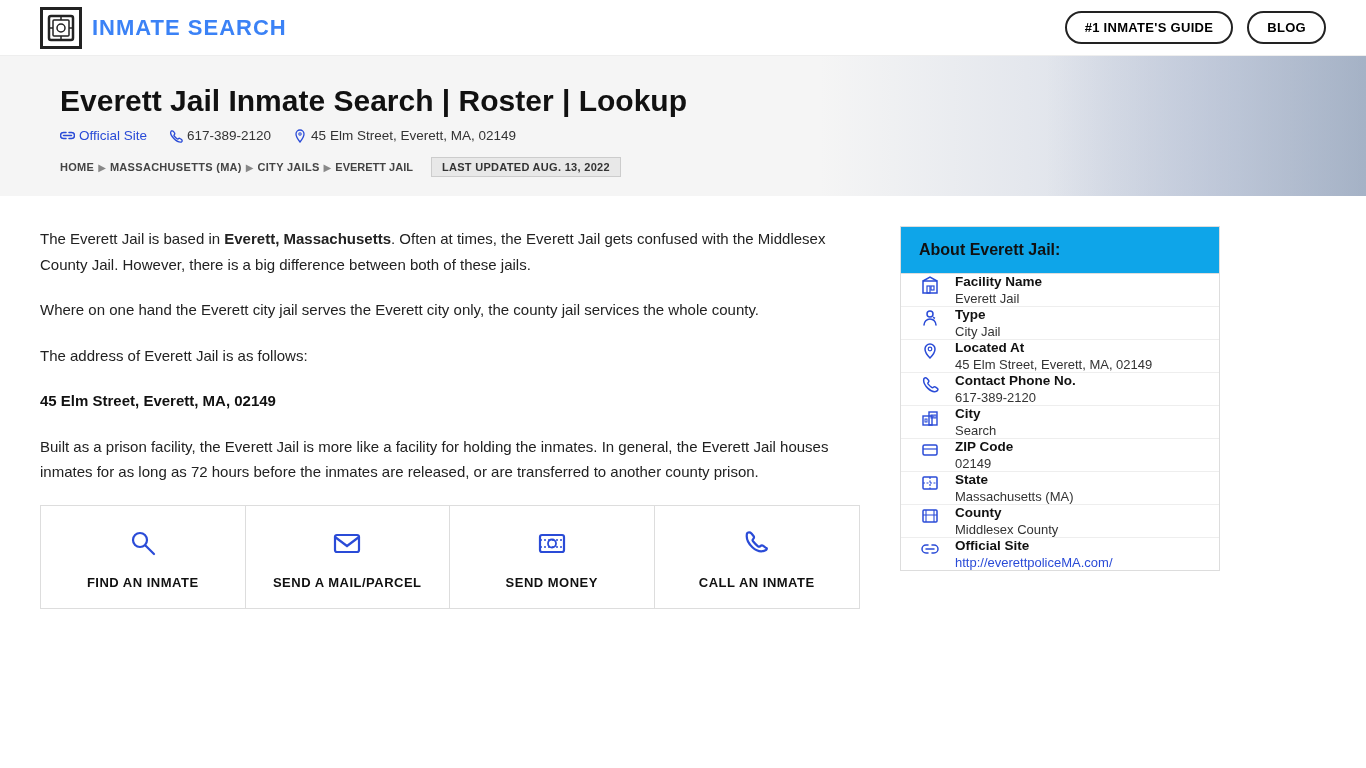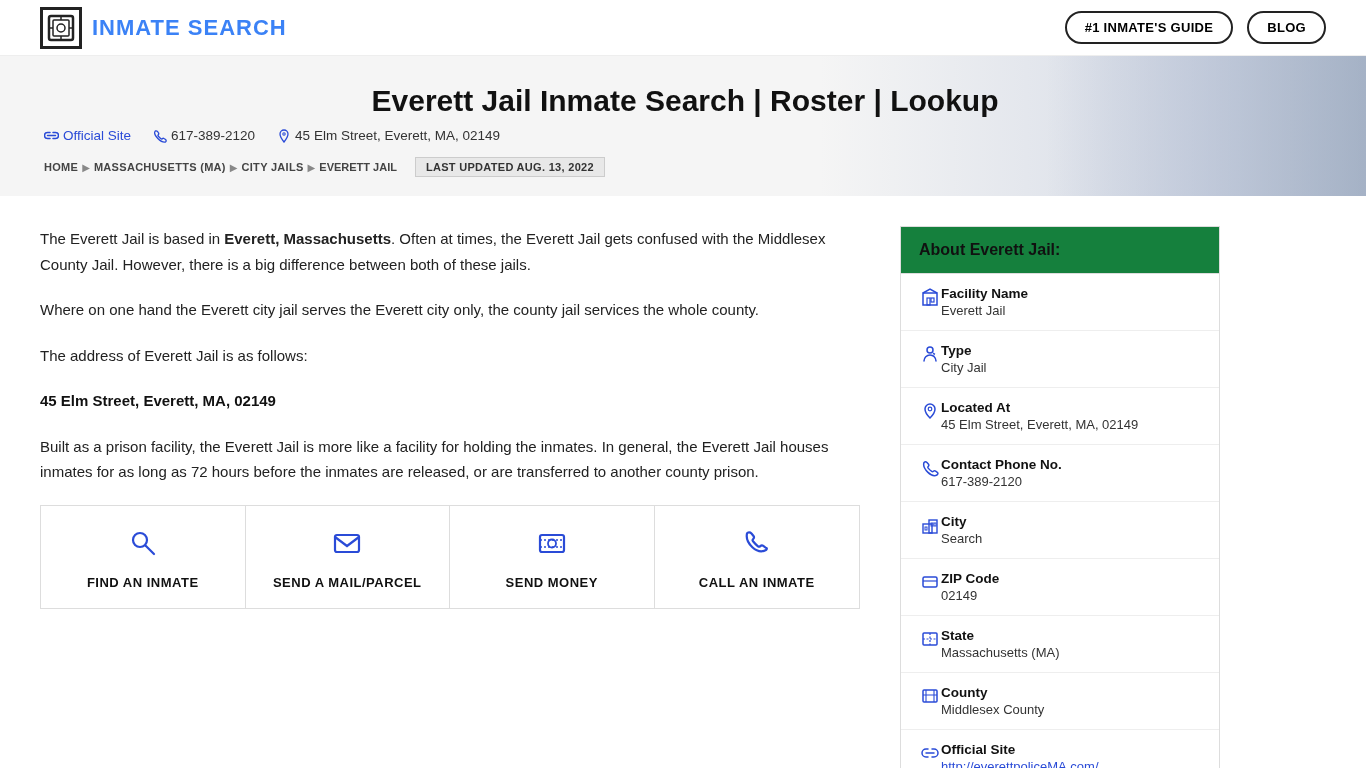--- a/index.html
+++ b/index.html
@@ -49,25 +49,24 @@
       font-weight: 700;
       color: #000000;
       background: #fff;
       cursor: pointer;
       letter-spacing: 0.3px;
     }
 
     
     .hero {
       background: linear-gradient(90deg, #f5f5f5 60%, #c8d0e0 100%);
-      padding: 28px 40px 18px 44px;
+      padding: 28px 40px 18px 60px;
       position: relative;
       min-height: 140px;
       overflow: hidden;
-      text-align: center;
     }
     .hero-bg-img {
       position: absolute;
       right: 0; top: 0;
       width: 320px; height: 100%;
       background: linear-gradient(90deg, transparent 0%, #b0bbd0 50%, #8899b0 100%);
       opacity: 0.55;
     }
     .hero h1 {
       font-size: 30px;
@@ -195,32 +194,32 @@
     
     .sidebar {
       width: 320px;
       flex-shrink: 0;
     }
     .sidebar-box {
       border: 1px solid #ddd;
       background: #fff;
     }
     .sidebar-title {
-      background: #15803d;
+      background: #0ea5e9;
       padding: 14px 18px;
       font-size: 16px;
       font-weight: 700;
       color: #111;
       border-bottom: 1px solid #ddd;
     }
     .sidebar-row {
       display: flex;
       align-items: flex-start;
-      gap: 0;
-      padding: 12px 18px;
+      gap: 14px;
+      padding: 0 18px;
       border-bottom: 1px solid #eee;
     }
     .sidebar-row:last-child { border-bottom: none; }
     .sidebar-row-icon {
       color: #2a4bd7;
       font-size: 18px;
       flex-shrink: 0;
       margin-top: 2px;
       width: 22px;
       text-align: center;

